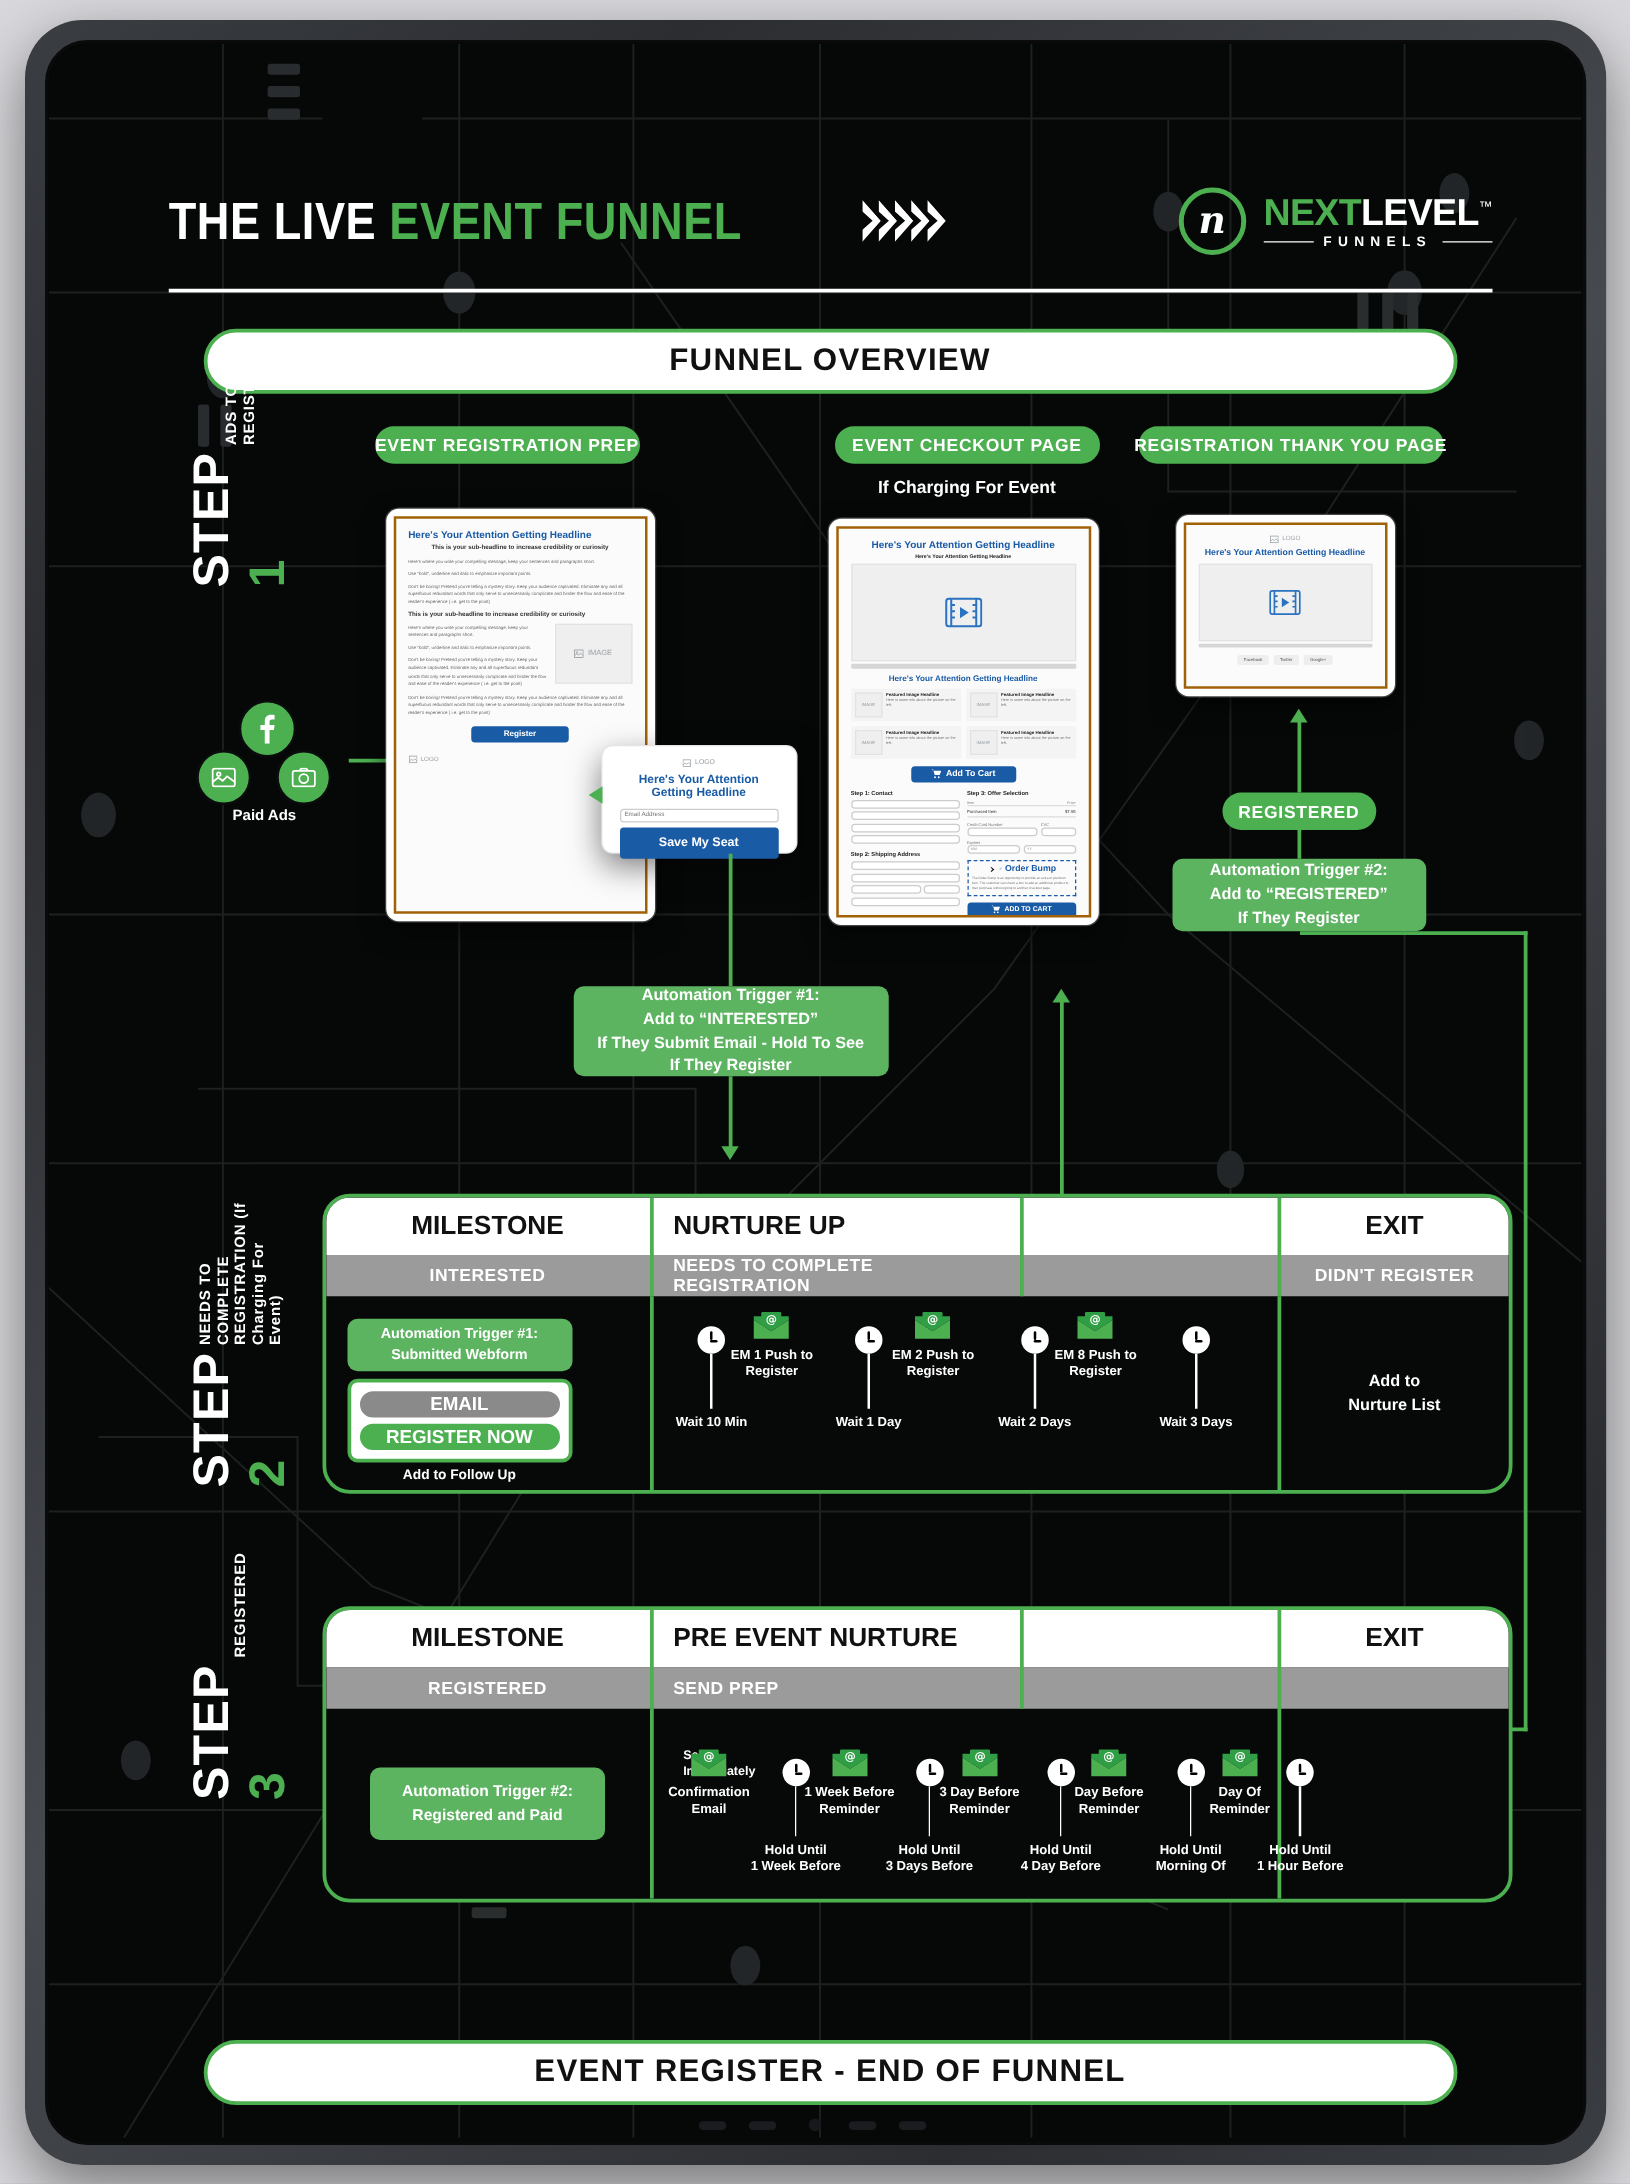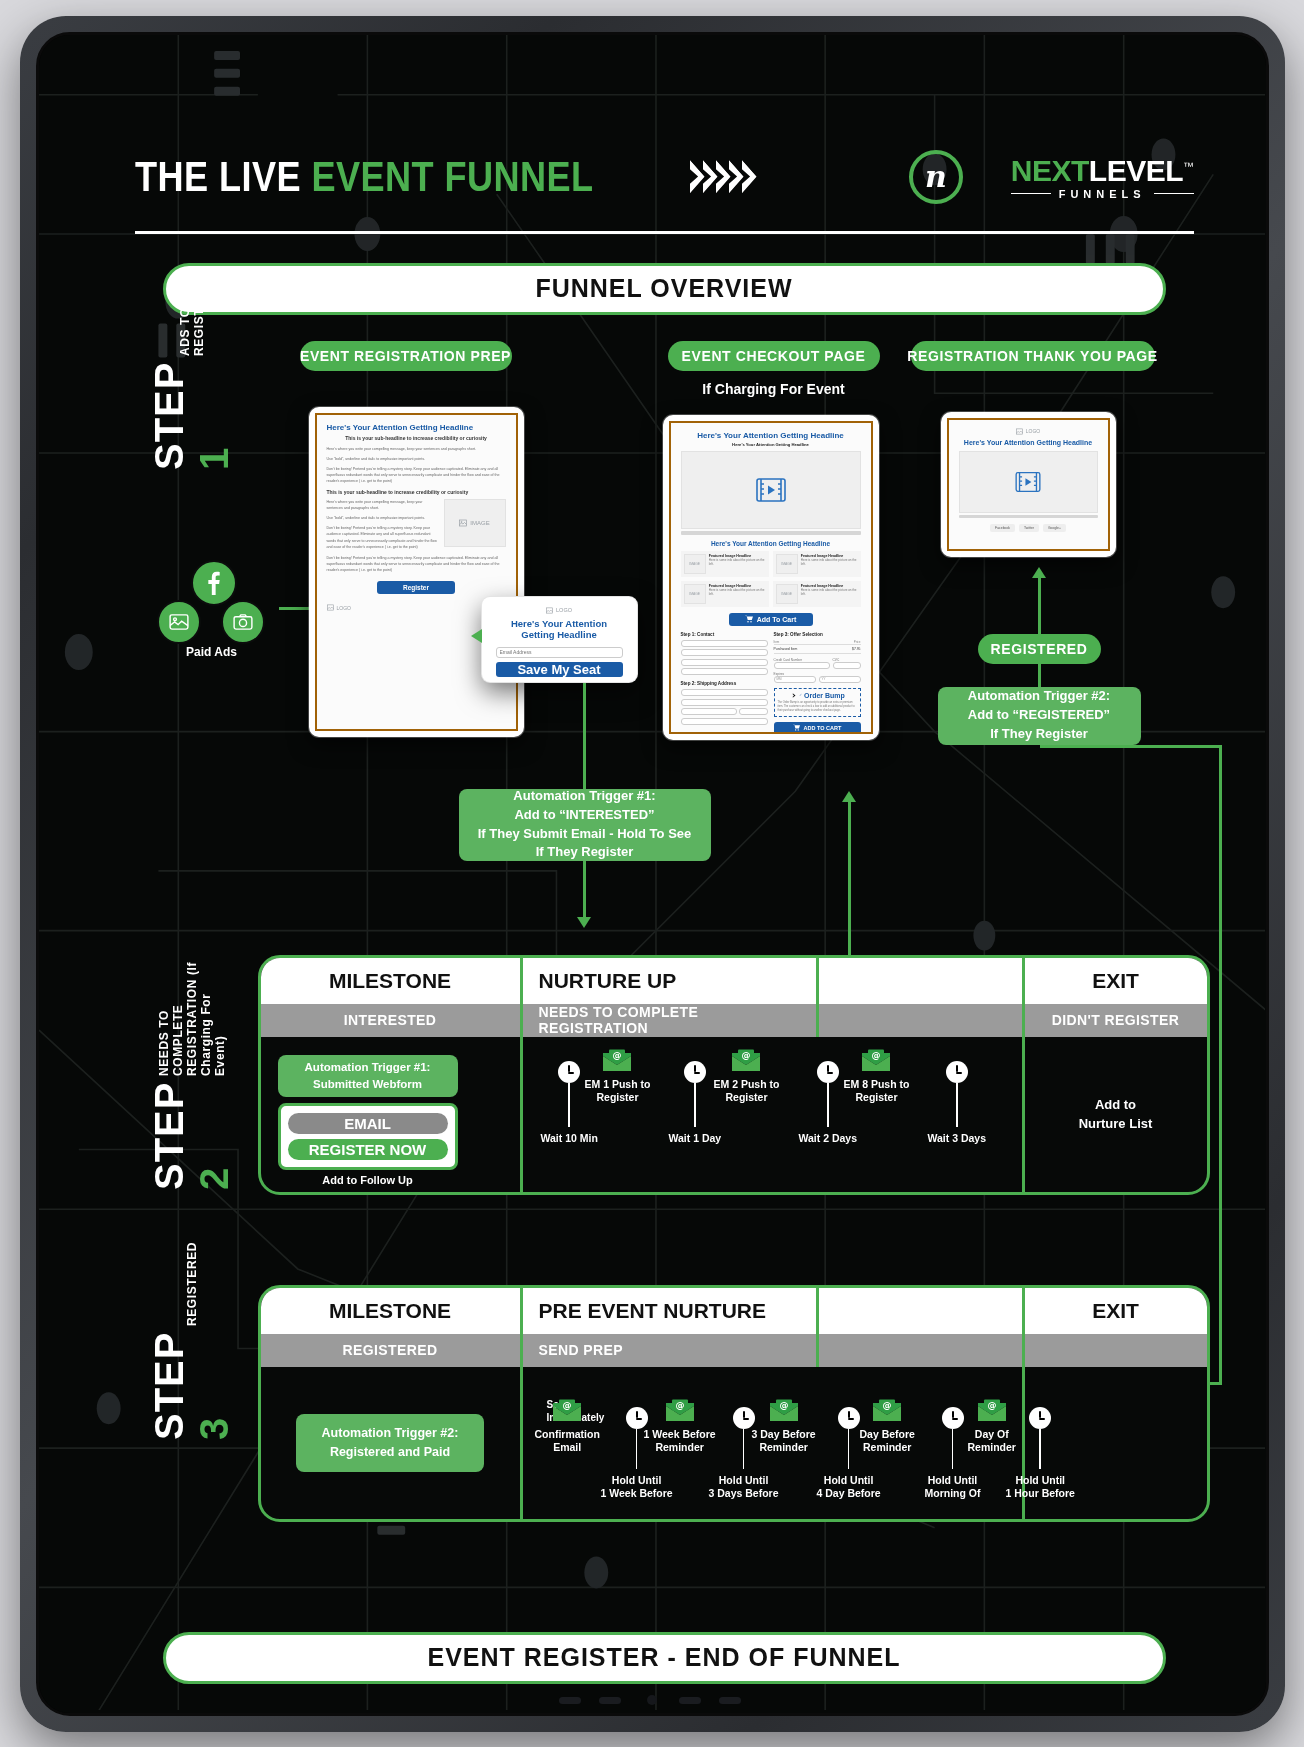--- a/index.html
+++ b/index.html
@@ -69,21 +69,21 @@
     margin-left:-4px;
     clip-path: polygon(0 0, 100% 50%, 0 100%, 0 72%, 56% 50%, 0 28%);
   }
   .brand { display:flex; align-items:center; gap:14px; }
   .brand-badge {
     width:54px; height:54px; border-radius:50%;
     border:4px solid #4caf50; display:flex; align-items:center; justify-content:center;
     color:#fff; font-size:30px; font-weight:bold; font-style:italic;
     font-family:"DejaVu Serif", serif; line-height:1;
   }
-  .brand-txt { display:flex; flex-direction:column; gap:0;margin-left:34px; }
+  .brand-txt { display:flex; flex-direction:column; gap:0; }
   .brand-main { font-size:30px; font-weight:bold; letter-spacing:-.5px; color:#fff; position:relative; }
   .brand-main .g { color:#4caf50; }
   .brand-main .tm { font-size:11px; vertical-align:super; font-weight:normal; }
   .brand-sub {
     display:flex; align-items:center; gap:8px;
     font-size:11px; letter-spacing:5px; color:#fff; font-weight:bold;
   }
   .brand-sub .rule { flex:1; height:1px; background:#fff; }
   .header-rule { position:absolute; left:96px; right:72px; top:196px; height:3px; background:#fff; }
 
@@ -399,21 +399,21 @@
                 <rect x="1" y="2" width="14" height="12"></rect>
                 <path d="M1 11l4-3 3 2 3-3 4 4"></path>
               </svg>
             <span>LOGO</span>
           </div>
           <div class="mk-h1" style="font-size:9.5px; text-align:center; line-height:1.2;">
             <div>Here's Your Attention</div>
             <div>Getting Headline</div>
           </div>
           <input class="mk-input" style="width: 100%; height: 11px; font-size: 5px; margin-top: 5px; padding: 0px 3px; color: rgb(153, 153, 153);" readonly="" placeholder="Email Address">
-          <div class="mk-btn" style="width:100%; height:15px; font-size:13px; margin-top:4px;">
+          <div class="mk-btn" style="width:100%; height:25px; font-size:10px; margin-top:4px;">
             <span>Save My Seat</span>
           </div>
         </div>
 
         <div class="arrow-head left" style="left:432px; top:594px; border-right-color:#4caf50;"></div>
 
         <div class="mock" style="left:624px; top:380px; width:216px; height:325px;">
           <div class="mock-page">
             <div class="mk-h1" style="font-size:8px; text-align:center;">Here's Your Attention Getting Headline</div>
             <div style="font-size:4.2px; color:#222; font-weight:bold; text-align:center; margin:2px 0 4px;">Here's Your Attention Getting Headline</div>

